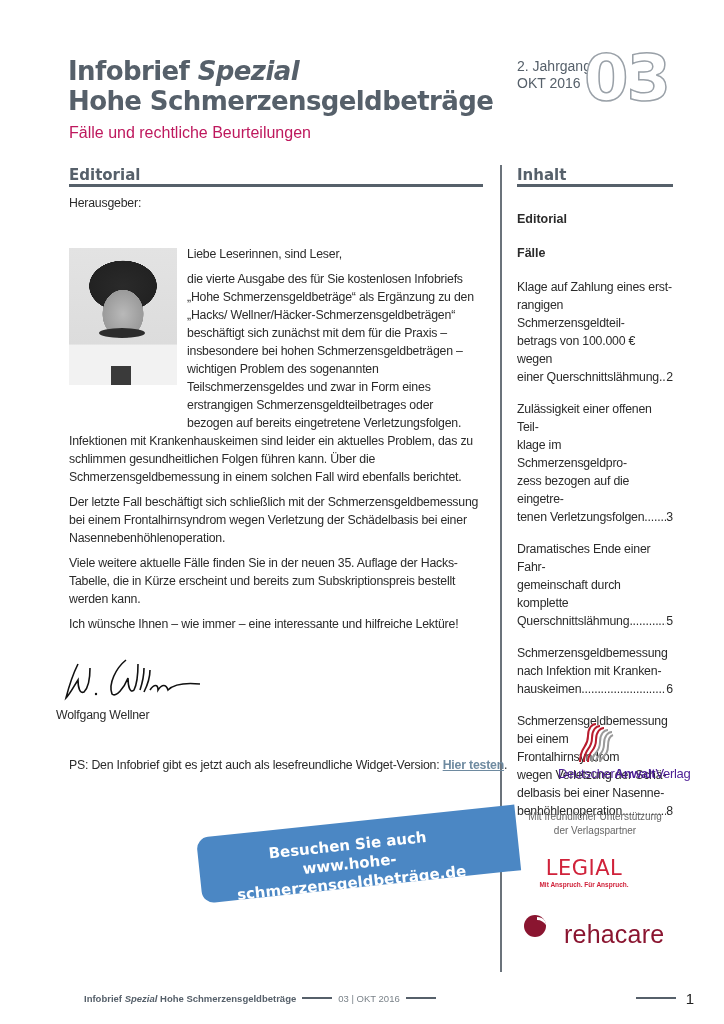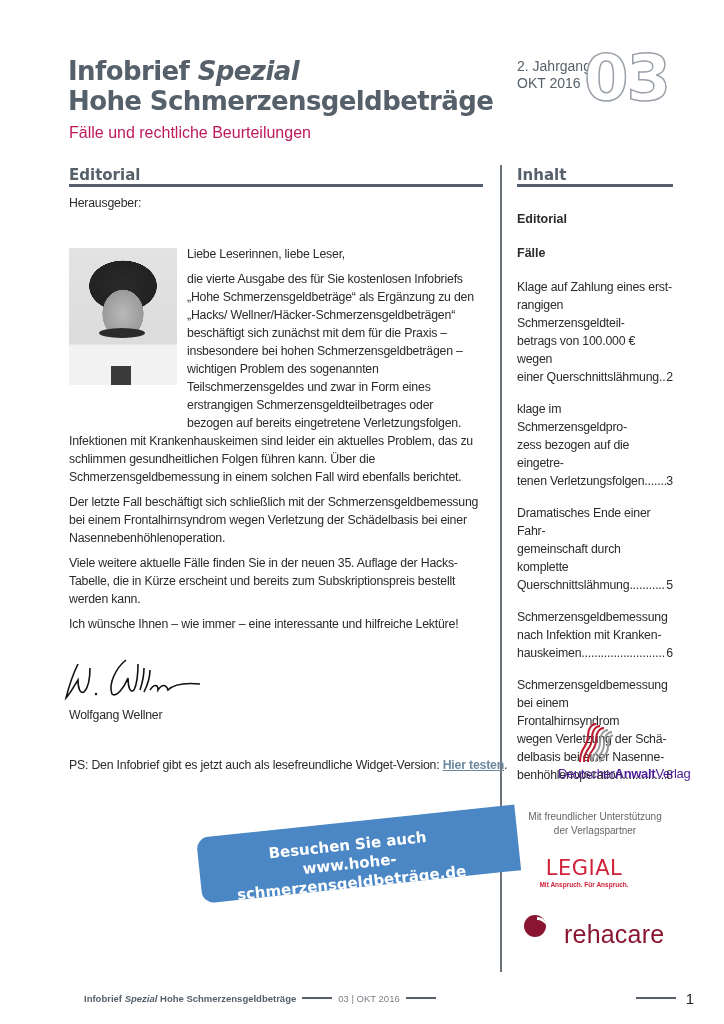--- a/index.html
+++ b/index.html
@@ -23,21 +23,21 @@
   .portrait { position: absolute; left: 69px; top: 248px; width: 108px; height: 137px; background: radial-gradient(ellipse 34px 40px at 54px 66px, #b9b9b9 0%, #9a9a9a 60%, transparent 61%), radial-gradient(ellipse 48px 36px at 54px 38px, #2a2a2a 0%, #222 70%, transparent 71%), linear-gradient(180deg, #e3e3e3 0%, #dcdcdc 70%, #f2f2f2 71%, #f2f2f2 100%); overflow: hidden; }
   .portrait .tie { position: absolute; left: 42px; top: 118px; width: 20px; height: 19px; background: #3a3a3a; }
   .portrait .mustache { position: absolute; left: 30px; top: 80px; width: 46px; height: 10px; border-radius: 50%; background: #2c2c2c; }
 
   .editorial { position: absolute; left: 69px; top: 245px; width: 412px; }
   .editorial .indent { padding-left: 118px; }
   .editorial p { margin-bottom: 7px; }
   .editorial p.tight { margin-bottom: 0; }
 
   .signature { position: absolute; left: 64px; top: 654px; width: 140px; height: 52px; }
-  .signer { position: absolute; left: 69px; top: 706px; }
+  .signer { position: absolute; left: 56px; top: 706px; }
   .ps { position: absolute; left: 69px; top: 756px; }
   .ps a { color: #6e8aa0; font-weight: bold; text-decoration: underline; }
 
   .banner { position: absolute; left: 196px; top: 838px; width: 320px; height: 66px; background: #4b87c4; border-radius: 12px 0 0 12px; transform: rotate(-6deg); transform-origin: left top; color: #ffffff; text-align: center; font-family: "DejaVu Sans", sans-serif; font-weight: bold; font-size: 15px; line-height: 19px; padding-top: 14px; padding-right: 20px; }
 
   .toc { position: absolute; left: 517px; top: 210px; width: 156px; }
   .toc .heading { font-weight: bold; font-size: 12.5px; line-height: 18px; margin-bottom: 16px; }
   .toc .entry { font-size: 12.3px; line-height: 18px; margin-bottom: 14px; letter-spacing: -0.2px; }
   .toc .entry .last { display: flex; }
   .toc .entry .dots { flex: 1; overflow: hidden; white-space: nowrap; }
@@ -88,21 +88,21 @@
 <div class="publisher body-text">
   <div>Herausgeber:</div>
 </div>
 
 <div class="portrait">
   <div class="mustache"></div>
   <div class="tie"></div>
 </div>
 
 <div class="editorial body-text">
-  <p class="indent">Liebe Leserinnen, liebe Leser,</p>
+  <p class="indent">Liebe Leserinnen, sind Leser,</p>
   <p class="indent tight" style="margin-bottom:0;text-indent:0;">
     <span style="display:block;">die vierte Ausgabe des für Sie kostenlosen Infobriefs „Hohe Schmerzensgeldbeträge“ als Ergänzung zu den „Hacks/ Wellner/Häcker-Schmerzensgeldbeträgen“ beschäftigt sich zunächst mit dem für die Praxis – insbesondere bei hohen Schmerzensgeldbeträgen – wichtigen Problem des sogenannten Teilschmerzensgeldes und zwar in Form eines erstrangigen Schmerzensgeldteilbetrages oder bezogen auf bereits eingetretene Verletzungsfolgen.</span>
   </p>
   <p>Infektionen mit Krankenhauskeimen sind leider ein aktuelles Problem, das zu schlimmen gesundheitlichen Folgen führen kann. Über die Schmerzensgeldbemessung in einem solchen Fall wird ebenfalls berichtet.</p>
   <p>Der letzte Fall beschäftigt sich schließlich mit der Schmerzensgeldbemessung bei einem Frontalhirnsyndrom wegen Verletzung der Schädelbasis bei einer Nasennebenhöhlenoperation.</p>
   <p>Viele weitere aktuelle Fälle finden Sie in der neuen 35. Auflage der Hacks-Tabelle, die in Kürze erscheint und bereits zum Subskriptionspreis bestellt werden kann.</p>
   <p>Ich wünsche Ihnen – wie immer – eine interessante und hilfreiche Lektüre!</p>
 </div>
 
 <svg class="signature" viewBox="0 0 140 52">
@@ -129,20 +129,21 @@
     <div>Klage auf Zahlung eines erst-</div>
     <div>rangigen Schmerzensgeldteil-</div>
     <div>betrags von 100.000 € wegen</div>
     <div class="last">
         <span>einer Querschnittslähmung</span>
         <span class="dots"></span>
         <span>2</span>
       </div>
   </div>
   <div class="entry">
+    <div>Zulässigkeit einer offenen Teil-</div>
     <div>klage im Schmerzensgeldpro-</div>
     <div>zess bezogen auf die eingetre-</div>
     <div class="last">
         <span>tenen Verletzungsfolgen</span>
         <span class="dots"></span>
         <span>3</span>
       </div>
   </div>
   <div class="entry">
     <div>Dramatisches Ende einer Fahr-</div>

